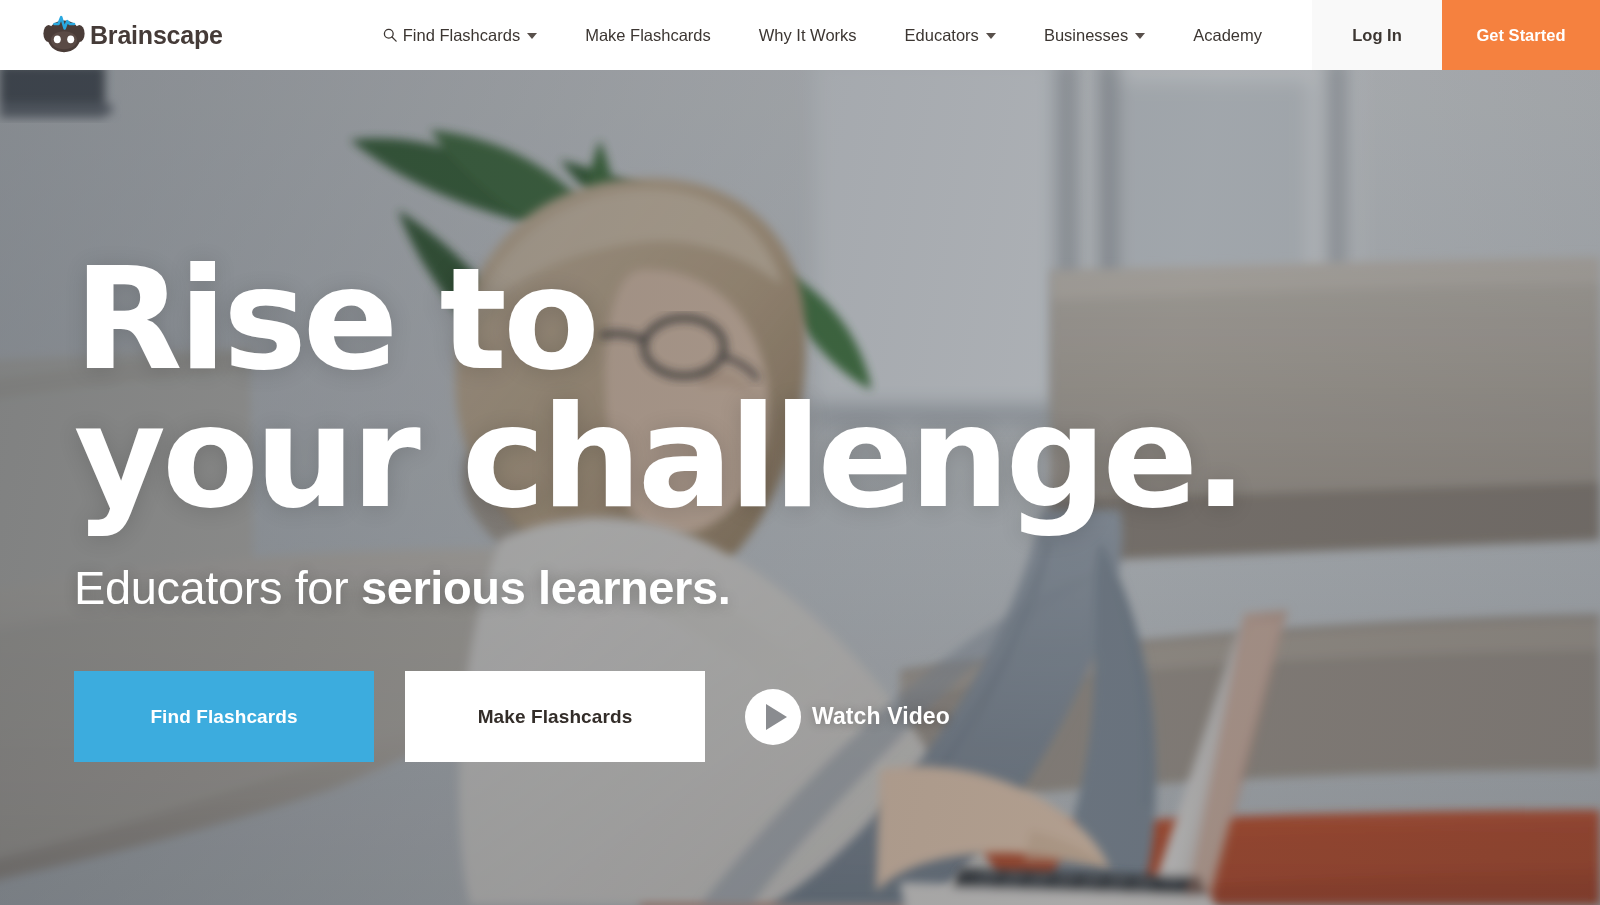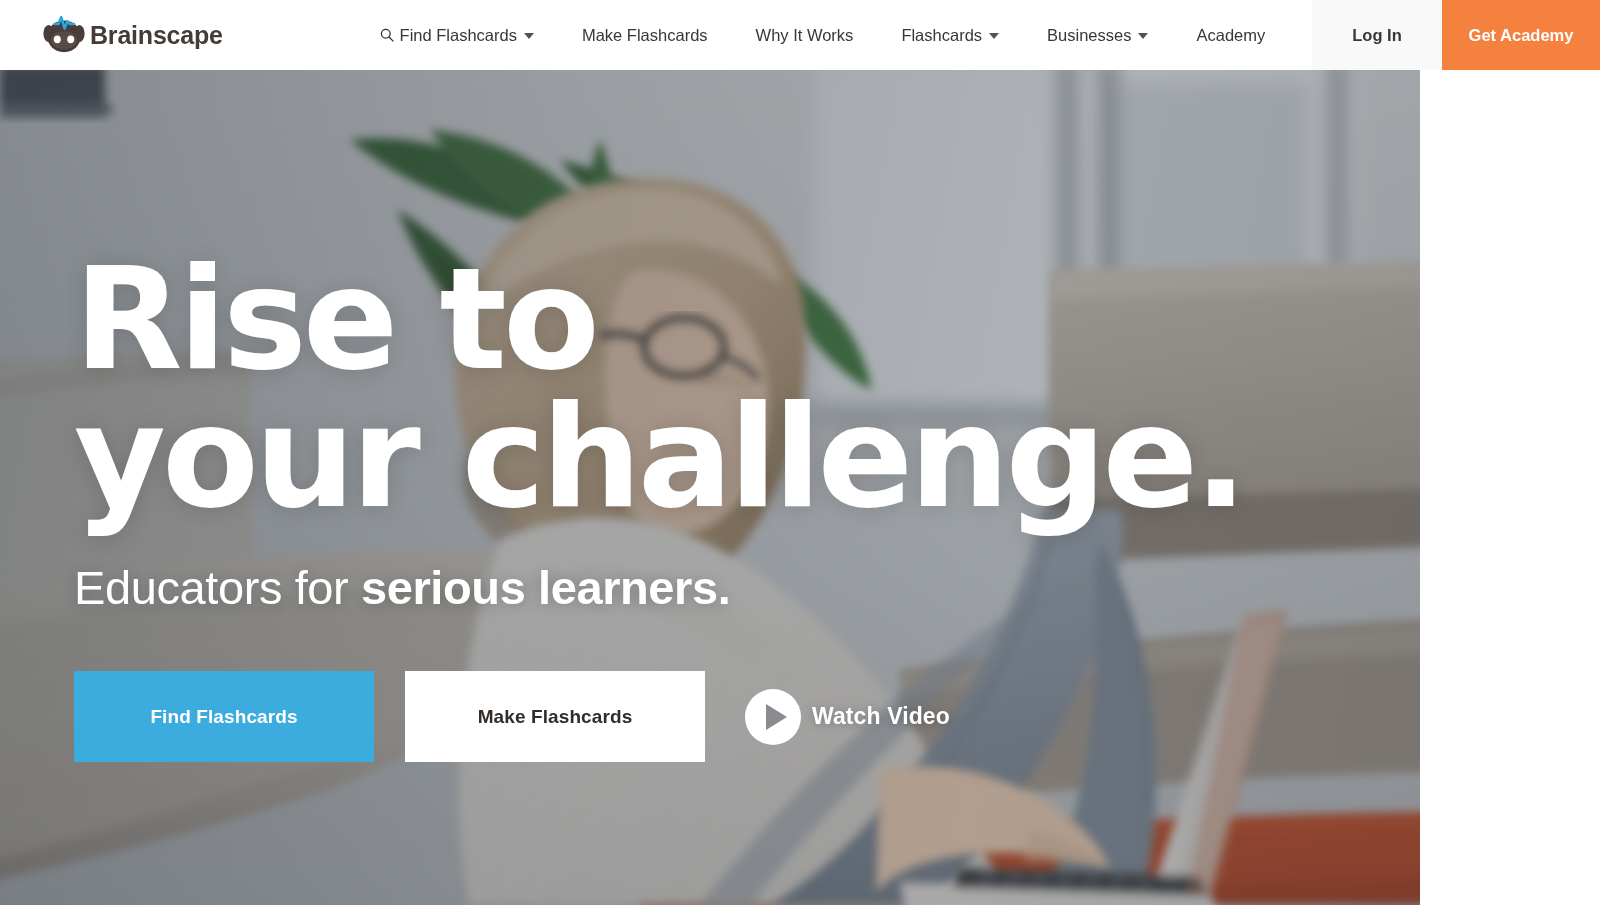--- a/index.html
+++ b/index.html
@@ -88,21 +88,21 @@
     font-size:16.5px;
     font-weight:700;
     color:#ffffff;
     cursor:pointer;
   }
 
   
   .hero{
     position:absolute;
     top:70px; left:0;
-    width:1420px; height:835px;
+    width:1600px; height:835px;
     overflow:hidden;
     background:#8d9095;
     padding-left:48px;
   }
   .hero-photo{
     position:absolute; inset:0;
     overflow:hidden;
   }
   .hero-photo svg{ display:block; width:1600px; height:835px; }
 
@@ -229,37 +229,37 @@
 
     <div class="nav-item">
       <span class="nav-label">Make Flashcards</span>
     </div>
 
     <div class="nav-item">
       <span class="nav-label">Why It Works</span>
     </div>
 
     <div class="nav-item">
-      <span class="nav-label">Flashcards</span>
+      <span class="nav-label">Educators</span>
       <span class="caret"></span>
     </div>
 
     <div class="nav-item">
       <span class="nav-label">Businesses</span>
       <span class="caret"></span>
     </div>
 
     <div class="nav-item">
       <span class="nav-label">Academy</span>
     </div>
 
   </div>
 
   <div class="nav-login">Log In</div>
-  <div class="nav-cta">Get Academy</div>
+  <div class="nav-cta">Get Started</div>
 </div>
 
 <div class="hero">
 
   <div class="hero-photo">
     <svg viewBox="0 0 1600 835" preserveAspectRatio="xMidYMid slice" aria-hidden="true">
       <defs>
         <linearGradient id="wallG" x1="0" y1="0" x2="0" y2="1">
           <stop offset="0%" stop-color="#d7d9da"></stop>
           <stop offset="60%" stop-color="#c8cbcd"></stop>

